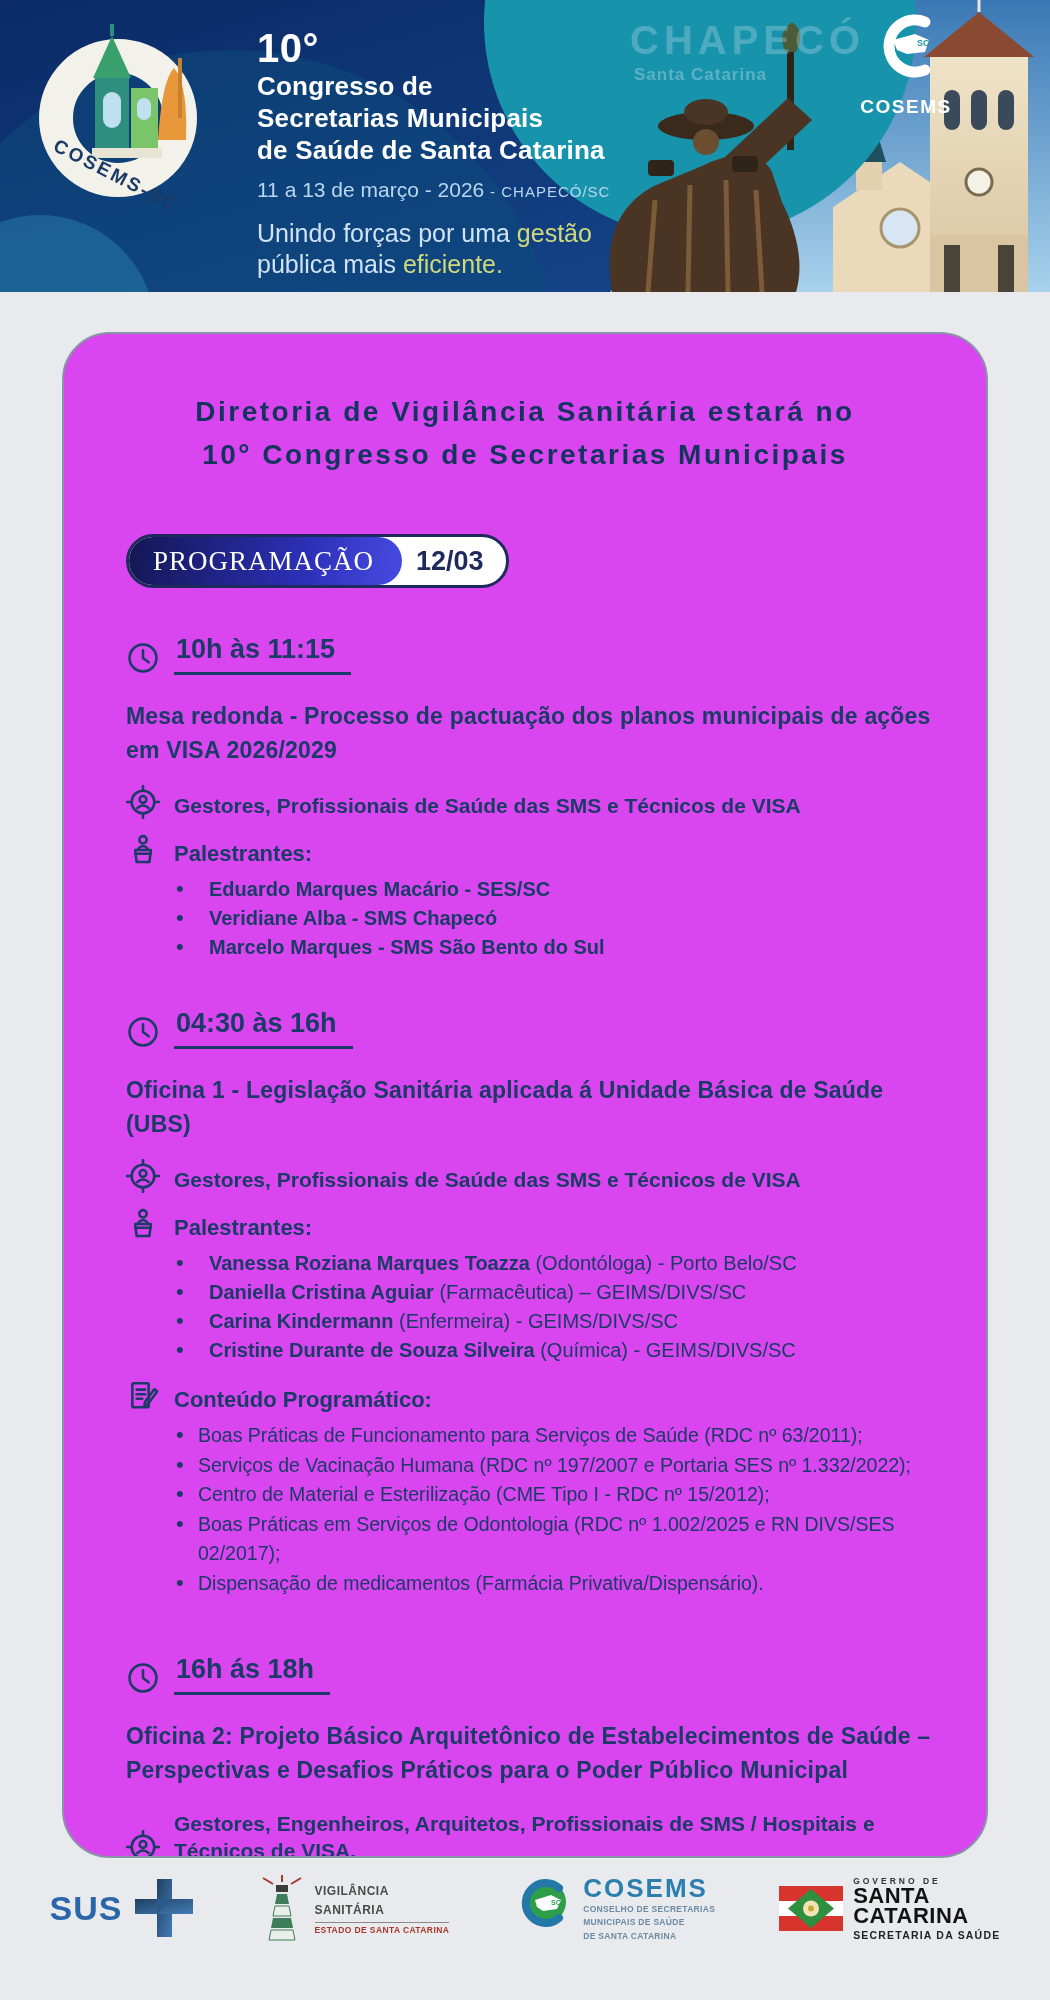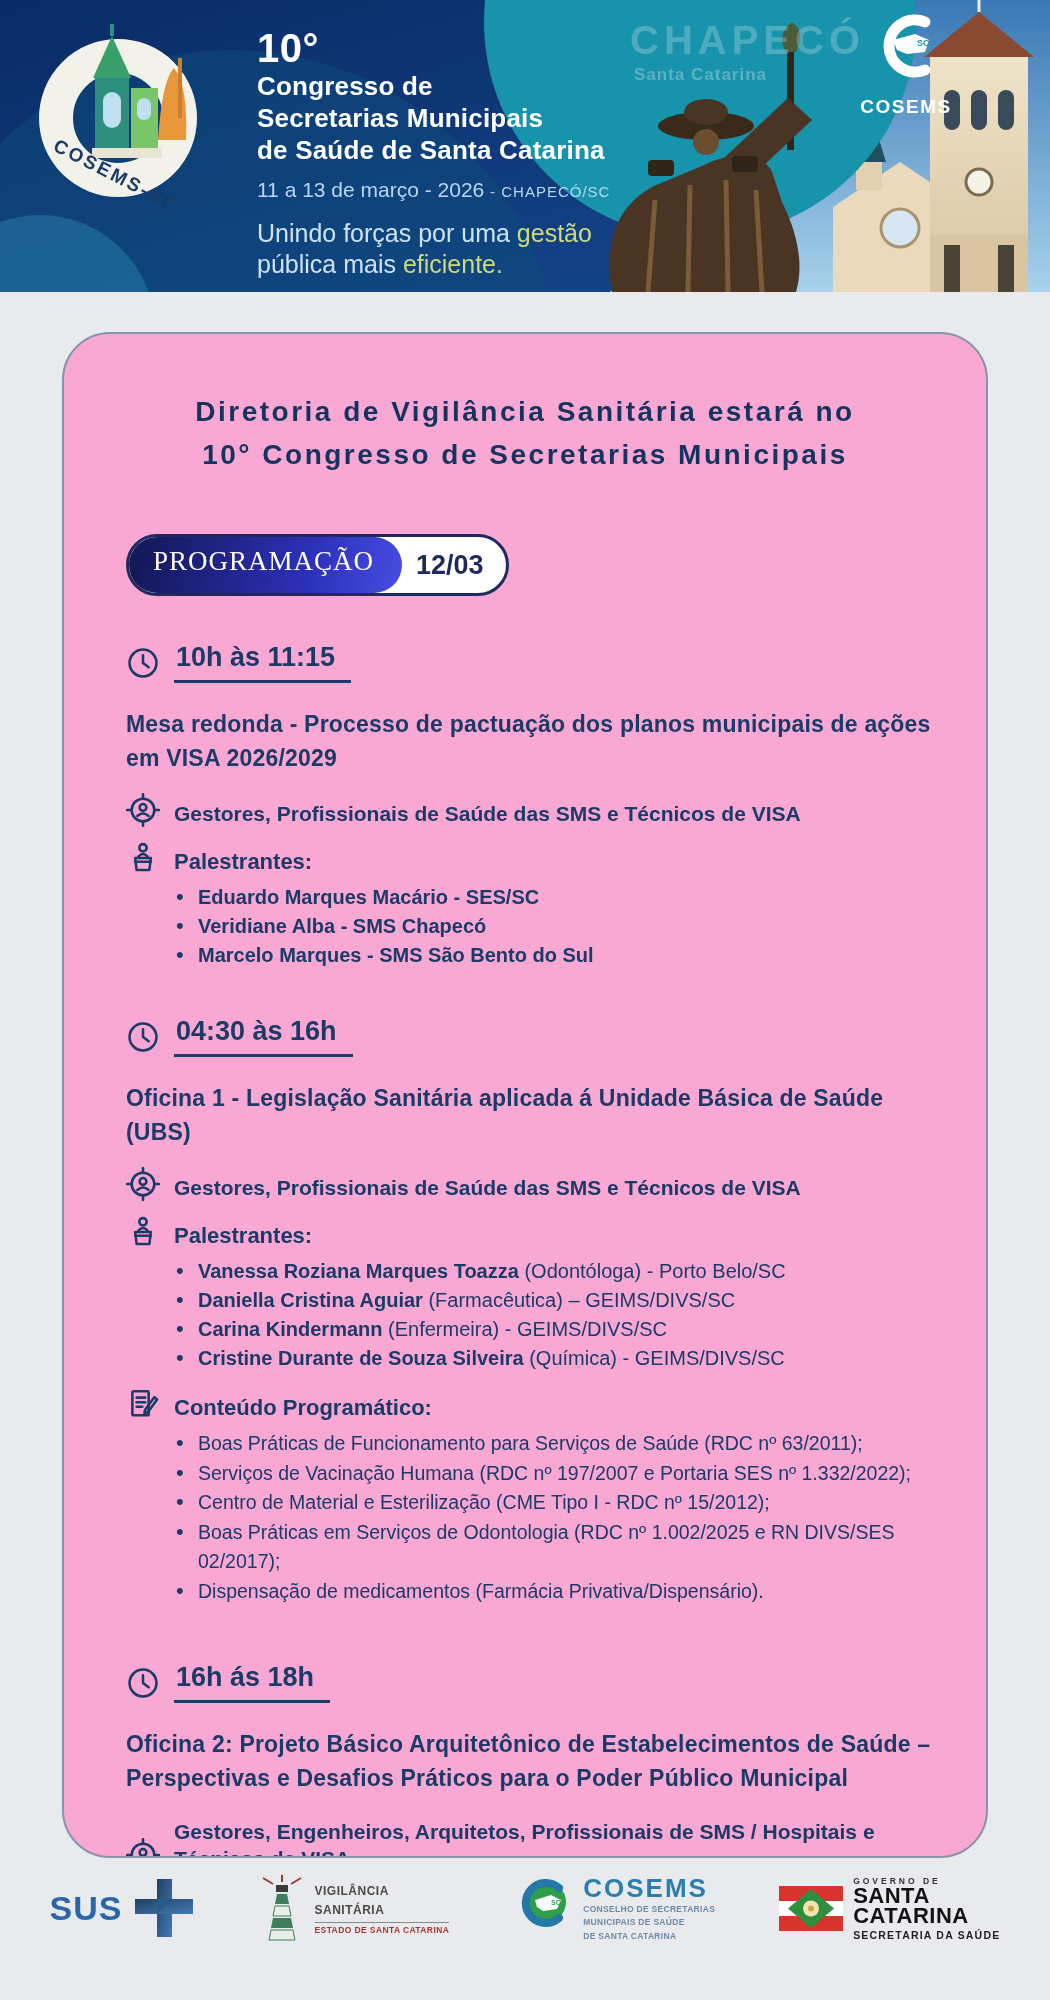--- a/index.html
+++ b/index.html
@@ -22,45 +22,45 @@
   .hl-green { color:#cdd97c; }
   .watermark { position:absolute; left:630px; top:18px; z-index:2; }
   .wm-city { font-size:40px; font-weight:800; letter-spacing:5px; color:rgba(205,225,240,.30); }
   .wm-state { margin-top:2px; margin-left:4px; font-size:17px; font-weight:700; letter-spacing:1px; color:rgba(205,225,240,.38); }
   .cosems-hdr { position:absolute; left:846px; top:10px; width:120px; z-index:4; text-align:center; color:#fff; }
   .cosems-hdr .lbl { display:block; margin-top:2px; font-size:19px; font-weight:700; letter-spacing:1.5px; }
 
   
   .card {
     position:absolute; left:62px; top:332px; width:926px; height:1526px;
-    background:#f9a8d4; border:2px solid #8794a8; border-radius:48px;
+    background:#d946ef; border:2px solid #8794a8; border-radius:48px;
     padding:56px 42px 0 42px; overflow:hidden;
   }
   .card-title { text-align:center; font-size:28px; line-height:43px; font-weight:700; letter-spacing:2.5px; color:#14335f; }
 
   .badge { margin:58px 0 0 20px; display:inline-flex; align-items:stretch; background:#fff; border:3px solid #1e2a5e; border-radius:999px; }
   .badge-label { background:linear-gradient(100deg,#131753 0%, #2c30b8 65%, #474ce2 100%); color:#fff;
-    font-family:"Liberation Serif", serif; font-size:27px; letter-spacing:1px; padding:9px 28px 16px 24px; border-radius:999px; }
+    font-family:"Liberation Serif", serif; font-size:27px; letter-spacing:1px; padding:9px 28px 8px 24px; border-radius:999px; }
   .badge-date { color:#1e2a5e; font-size:27px; font-weight:700; padding:0 22px 0 14px; display:flex; align-items:center; }
 
   .session { margin-top:46px; }
   .row { display:flex; align-items:flex-end; gap:14px; margin-left:20px; }
   .icn { width:34px; height:34px; flex:0 0 34px; }
   .icn * { stroke:#1b3a67; fill:none; stroke-width:1.8; stroke-linecap:round; stroke-linejoin:round; }
-  .time-row { align-items:center; }
+  .time-row { }
   .time { font-size:27px; font-weight:700; border-bottom:3px solid #1b3a67; padding:0 16px 7px 2px; }
   .s-title { margin:24px 0 0 20px; font-size:23px; line-height:34px; font-weight:700; letter-spacing:.2px; max-width:862px; }
   .aud-row { margin-top:18px; }
   .aud { font-size:21px; font-weight:700; line-height:27px; padding-top:5px; max-width:790px; }
   .lbl-row { margin-top:14px; }
   .lbl { font-size:22px; font-weight:700; padding-top:6px; }
   ul.blist { list-style:none; margin:8px 0 0 0; padding:0 0 0 68px; }
   li.bullet { position:relative; padding-left:24px; font-size:20px; line-height:29px; }
   li.bullet::before { content:"\2022"; position:absolute; left:2px; top:-1px; font-size:22px; }
-  li .b-name { font-weight:700; }
+  li .b-name { font-weight:700;margin-left:11px; }
   li.content { font-size:19.5px; font-weight:400; line-height:29.5px; }
 
   
   .footer { position:absolute; left:0; top:1874px; width:100%; display:flex; justify-content:center; align-items:center; gap:64px; }
   .flogo { display:flex; align-items:center; gap:10px; }
   .sus-txt { font-size:34px; font-weight:800; letter-spacing:1px; color:#2b66a8; }
   .visa-txt { display:flex; flex-direction:column; }
   .visa-l { font-size:12px; font-weight:700; letter-spacing:.5px; color:#4a4a46; line-height:19px; }
   .visa-sub { margin-top:2px; font-size:8.5px; font-weight:700; letter-spacing:.4px; color:#a8372c; border-top:1px solid #8a8a86; padding-top:2px; }
   .cos-txt { display:flex; flex-direction:column; }

